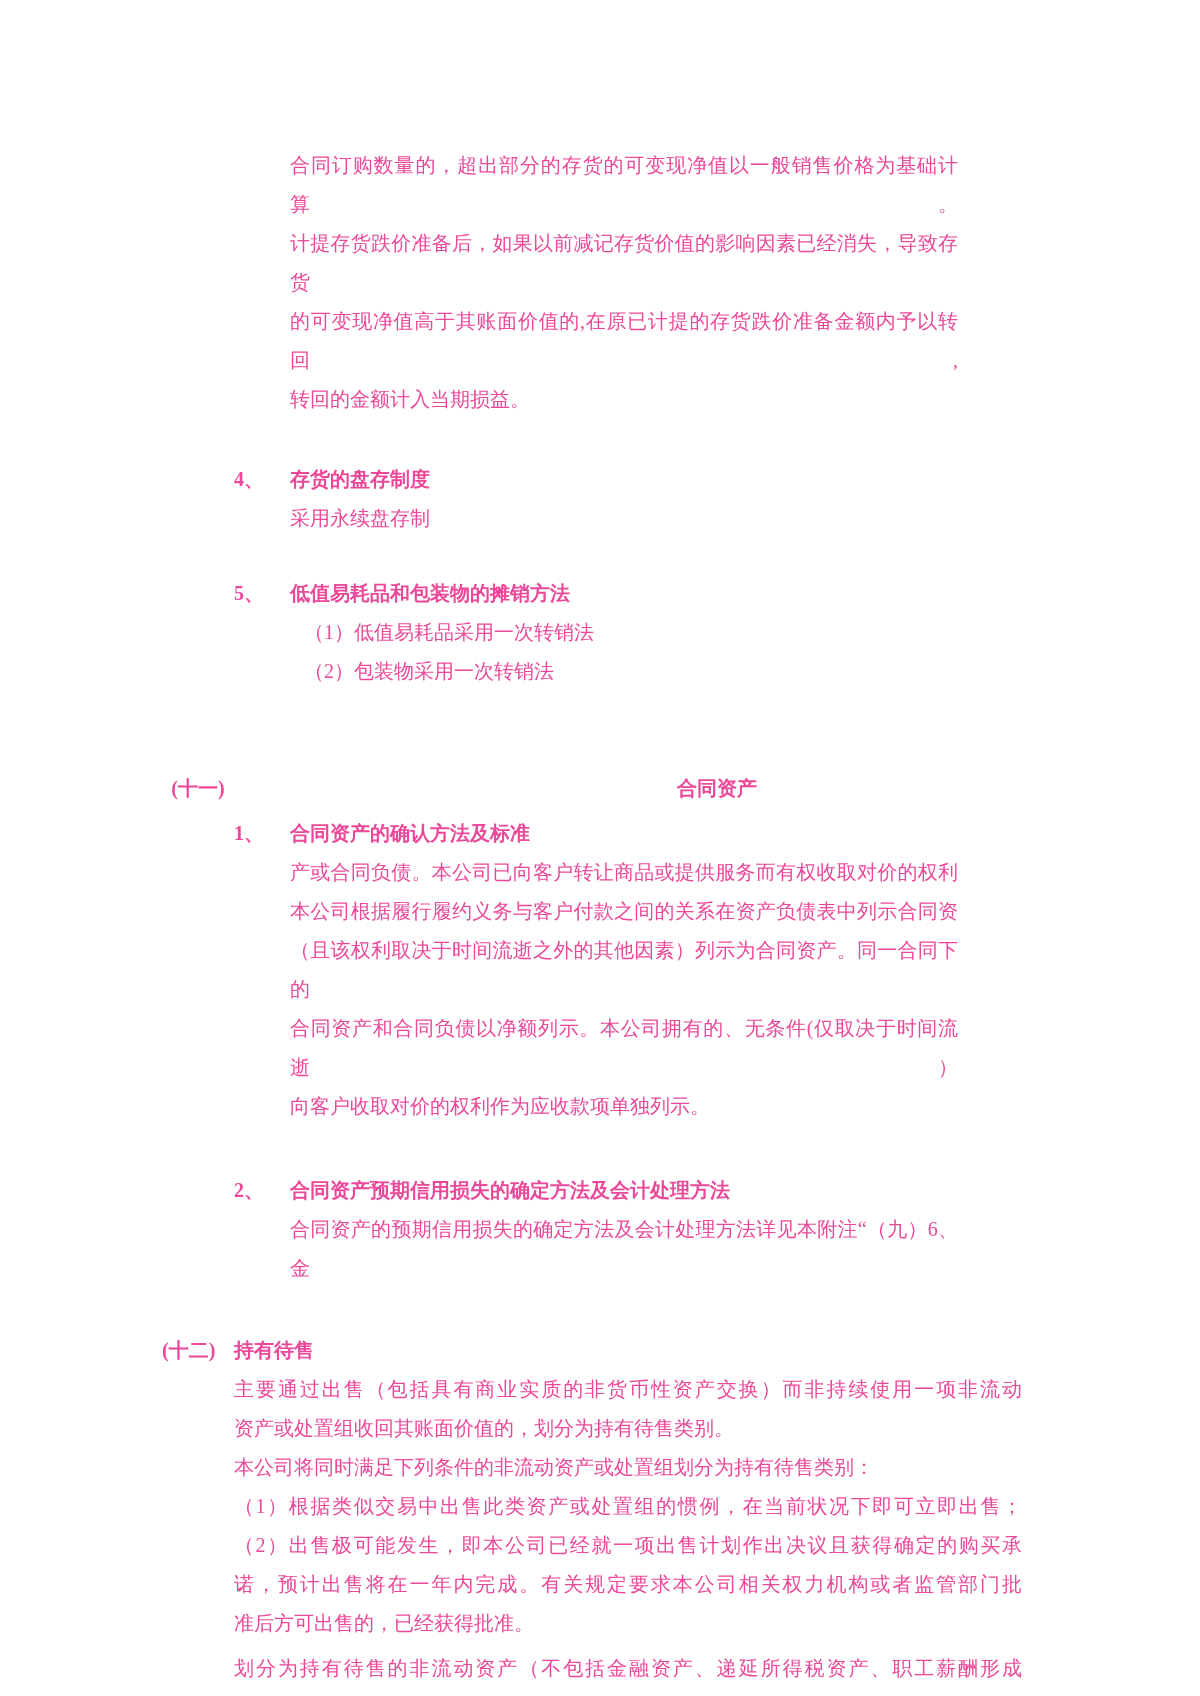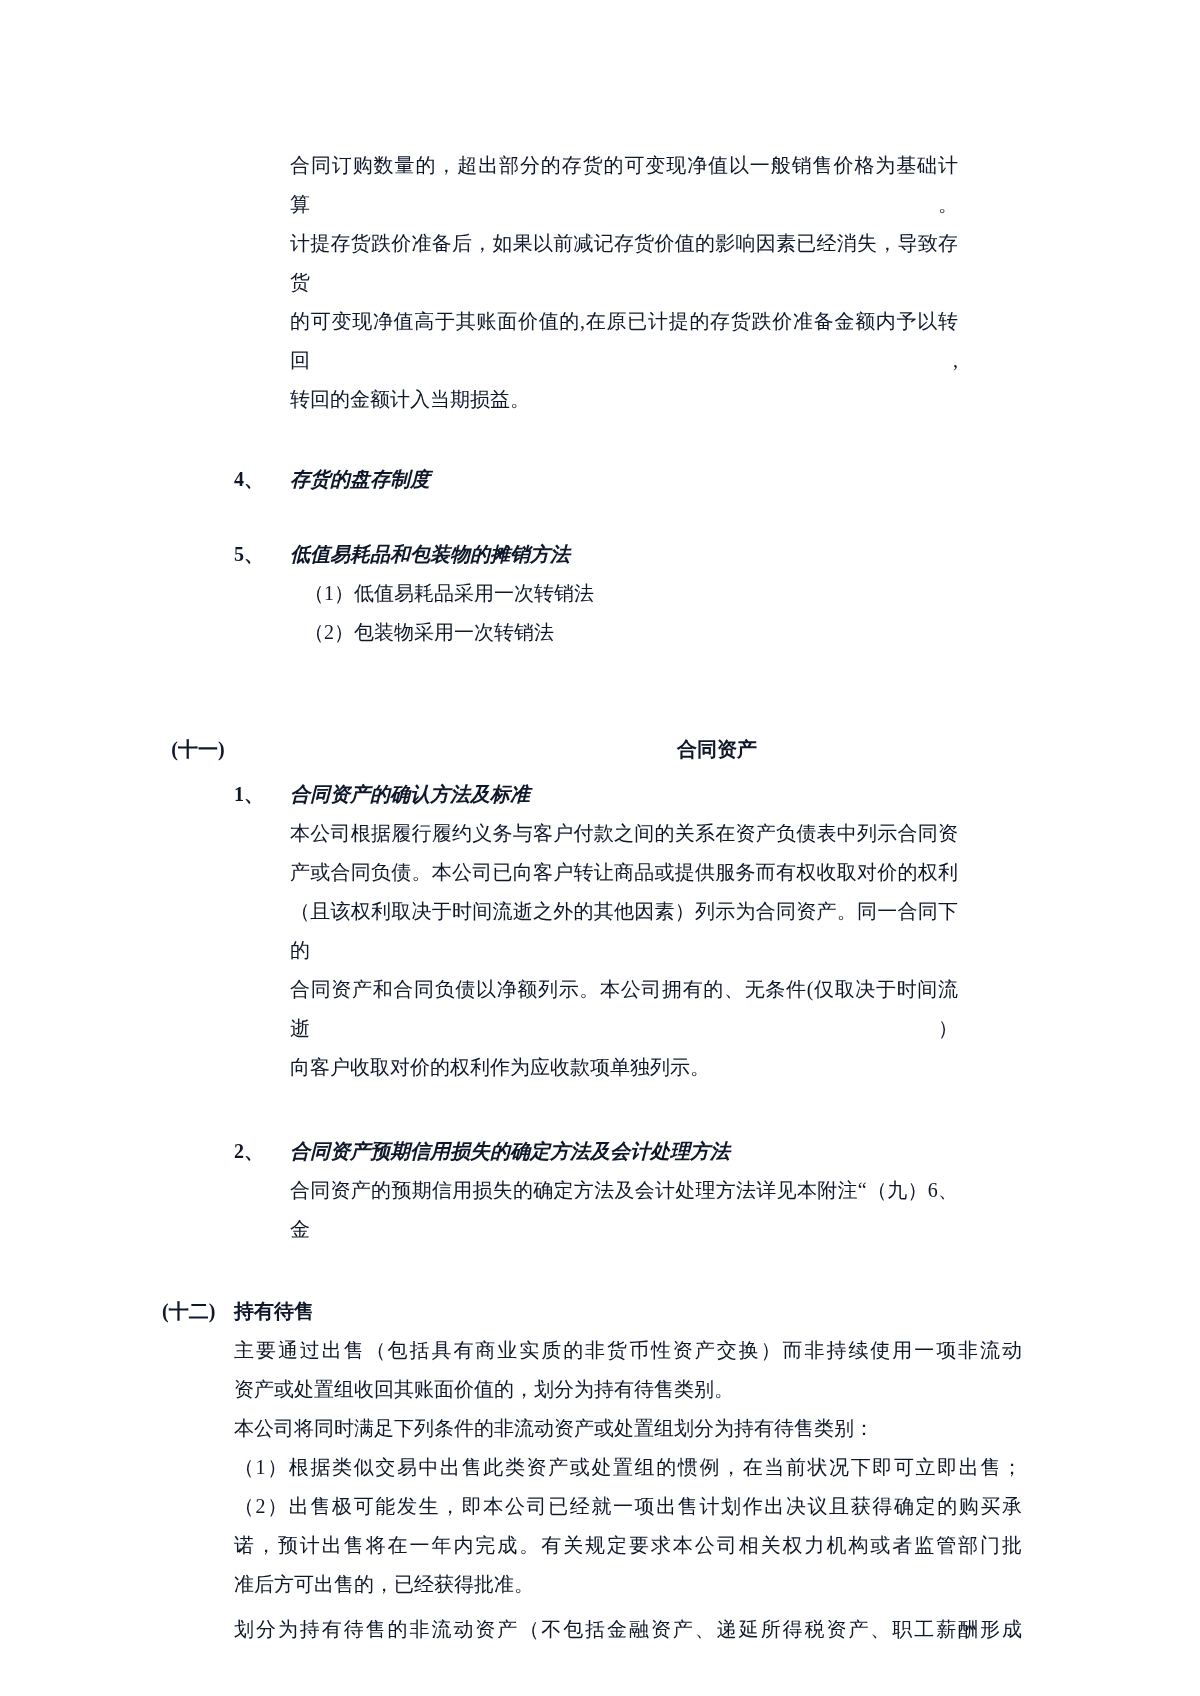--- a/index.html
+++ b/index.html
@@ -7,21 +7,21 @@
     width: 1200px;
     height: 1696px;
     background: #f7f7f7;
     font-family: "Liberation Serif", "DejaVu Serif", serif;
   }
   .page {
     position: relative;
     width: 1200px;
     height: 1696px;
     background: #ffffff;
-    color: #0f172a;
+    color: #ec4899;
     font-size: 20px;
     overflow: hidden;
   }
   .line {
     line-height: 39px;
     white-space: nowrap;
   }
   
   .jline {
     white-space: normal;
@@ -44,21 +44,20 @@
     margin-left: 234px;
     width: 724px;
   }
   .num-item .num {
     font-weight: 700;
     line-height: 39px;
   }
   .item-title {
     font-weight: 700;
     line-height: 39px;
-    font-style: italic;
   }
   .item-body { width: 668px; }
   .sub-line { padding-left: 14px; }
 
   .mt-item4   { margin-top: 41px; }
   .mt-item5   { margin-top: 36px; }
   .mt-sec11   { margin-top: 78px; text-align: center; }
   .mt-i1      { margin-top: 6px;  }
   .mt-i2      { margin-top: 45px; }
   .mt-sec12   { margin-top: 43px; }
@@ -85,20 +84,21 @@
     <div class="line jline">合同订购数量的，超出部分的存货的可变现净值以一般销售价格为基础计算。</div>
     <div class="line jline">计提存货跌价准备后，如果以前减记存货价值的影响因素已经消失，导致存货</div>
     <div class="line jline">的可变现净值高于其账面价值的,在原已计提的存货跌价准备金额内予以转回,</div>
     <div class="line endline">转回的金额计入当期损益。</div>
   </div>
 
   <div class="num-item mt-item4">
     <span class="num">4、</span>
     <div class="item-content">
       <div class="item-title">存货的盘存制度</div>
+      <div class="line endline item-body">采用永续盘存制</div>
     </div>
   </div>
 
   <div class="num-item mt-item5">
     <span class="num">5、</span>
     <div class="item-content">
       <div class="item-title">低值易耗品和包装物的摊销方法</div>
       <div class="line endline item-body sub-line">（1）低值易耗品采用一次转销法</div>
       <div class="line endline item-body sub-line">（2）包装物采用一次转销法</div>
     </div>
@@ -107,22 +107,22 @@
   <div class="sec-head mt-sec11">
     <span class="sec-label">(十一)</span>
     <span class="sec-title">合同资产</span>
   </div>
 
   <div class="num-item mt-i1">
     <span class="num">1、</span>
     <div class="item-content">
       <div class="item-title">合同资产的确认方法及标准</div>
       <div class="item-body">
+        <div class="line jline">产或合同负债。本公司已向客户转让商品或提供服务而有权收取对价的权利</div>
         <div class="line jline">本公司根据履行履约义务与客户付款之间的关系在资产负债表中列示合同资</div>
-        <div class="line jline">产或合同负债。本公司已向客户转让商品或提供服务而有权收取对价的权利</div>
         <div class="line jline">（且该权利取决于时间流逝之外的其他因素）列示为合同资产。同一合同下的</div>
         <div class="line jline">合同资产和合同负债以净额列示。本公司拥有的、无条件(仅取决于时间流逝）</div>
         <div class="line endline">向客户收取对价的权利作为应收款项单独列示。</div>
       </div>
     </div>
   </div>
 
   <div class="num-item mt-i2">
     <span class="num">2、</span>
     <div class="item-content">

